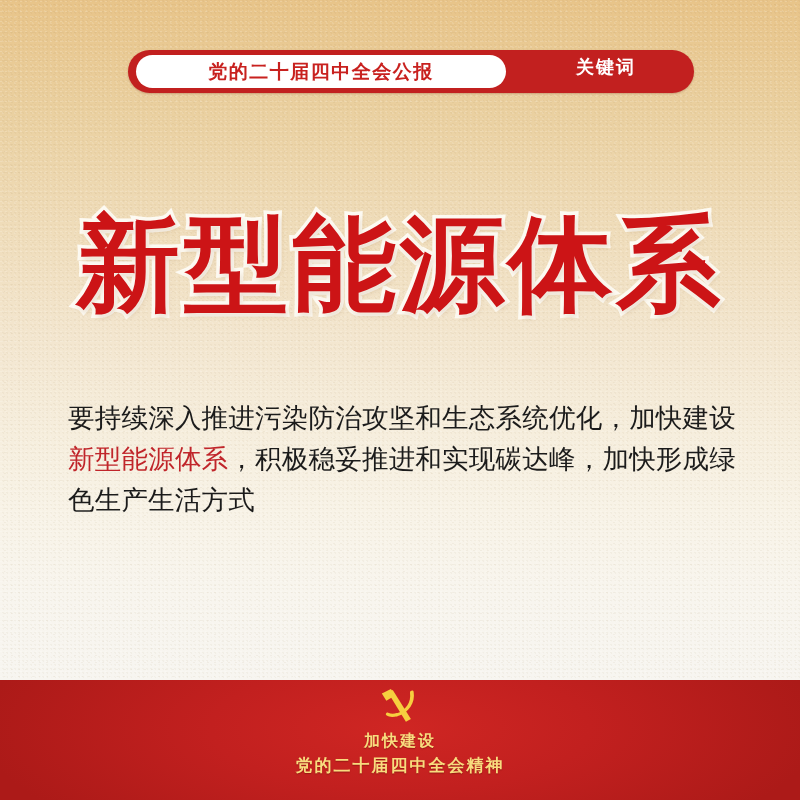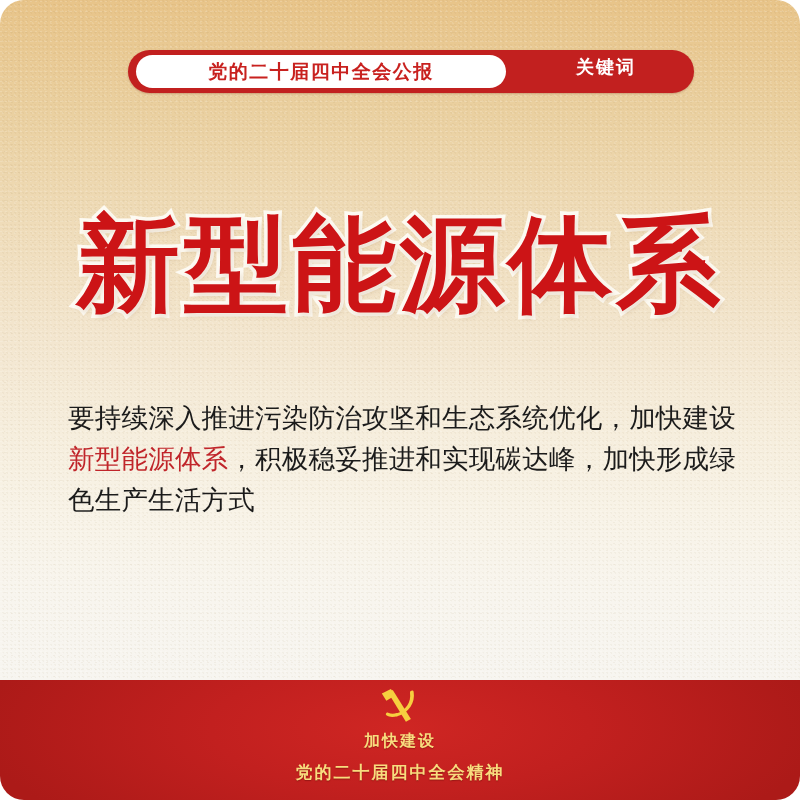--- a/index.html
+++ b/index.html
@@ -18,21 +18,20 @@
       linear-gradient(180deg,
         #e8c489 0%,
         #ead0a0 14%,
         #efdcb9 28%,
         #f3e6cf 42%,
         #f6eeddff 54%,
         #f8f3e7 64%,
         #f8f5ee 74%,
         #f7f5f0 85%,
         #f6f4ef 100%);
-    border-radius: 24px;
   }
   
   #grain {
     position: absolute;
     inset: 0;
     pointer-events: none;
     opacity: .30;
     background-image:
       radial-gradient(circle at 20% 30%, rgba(255,255,255,.55) 0 1px, transparent 1px),
       radial-gradient(circle at 70% 65%, rgba(150,120,70,.22) 0 1px, transparent 1px),
@@ -148,21 +147,21 @@
   }
   #footer-line1 {
     margin-top: 2px;
     color: #f8dc7e;
     font-size: 16px;
     font-weight: bold;
     letter-spacing: 2px;
     text-shadow: 0 1px 1px rgba(110,15,10,.5);
   }
   #footer-line2 {
-    margin-top: 9px;
+    margin-top: 2px;
     color: #f8dc7e;
     font-size: 17px;
     font-weight: bold;
     letter-spacing: 2px;
     text-shadow: 0 1px 1px rgba(110,15,10,.5);
   }
 </style>
 </head>
 <body>
 

